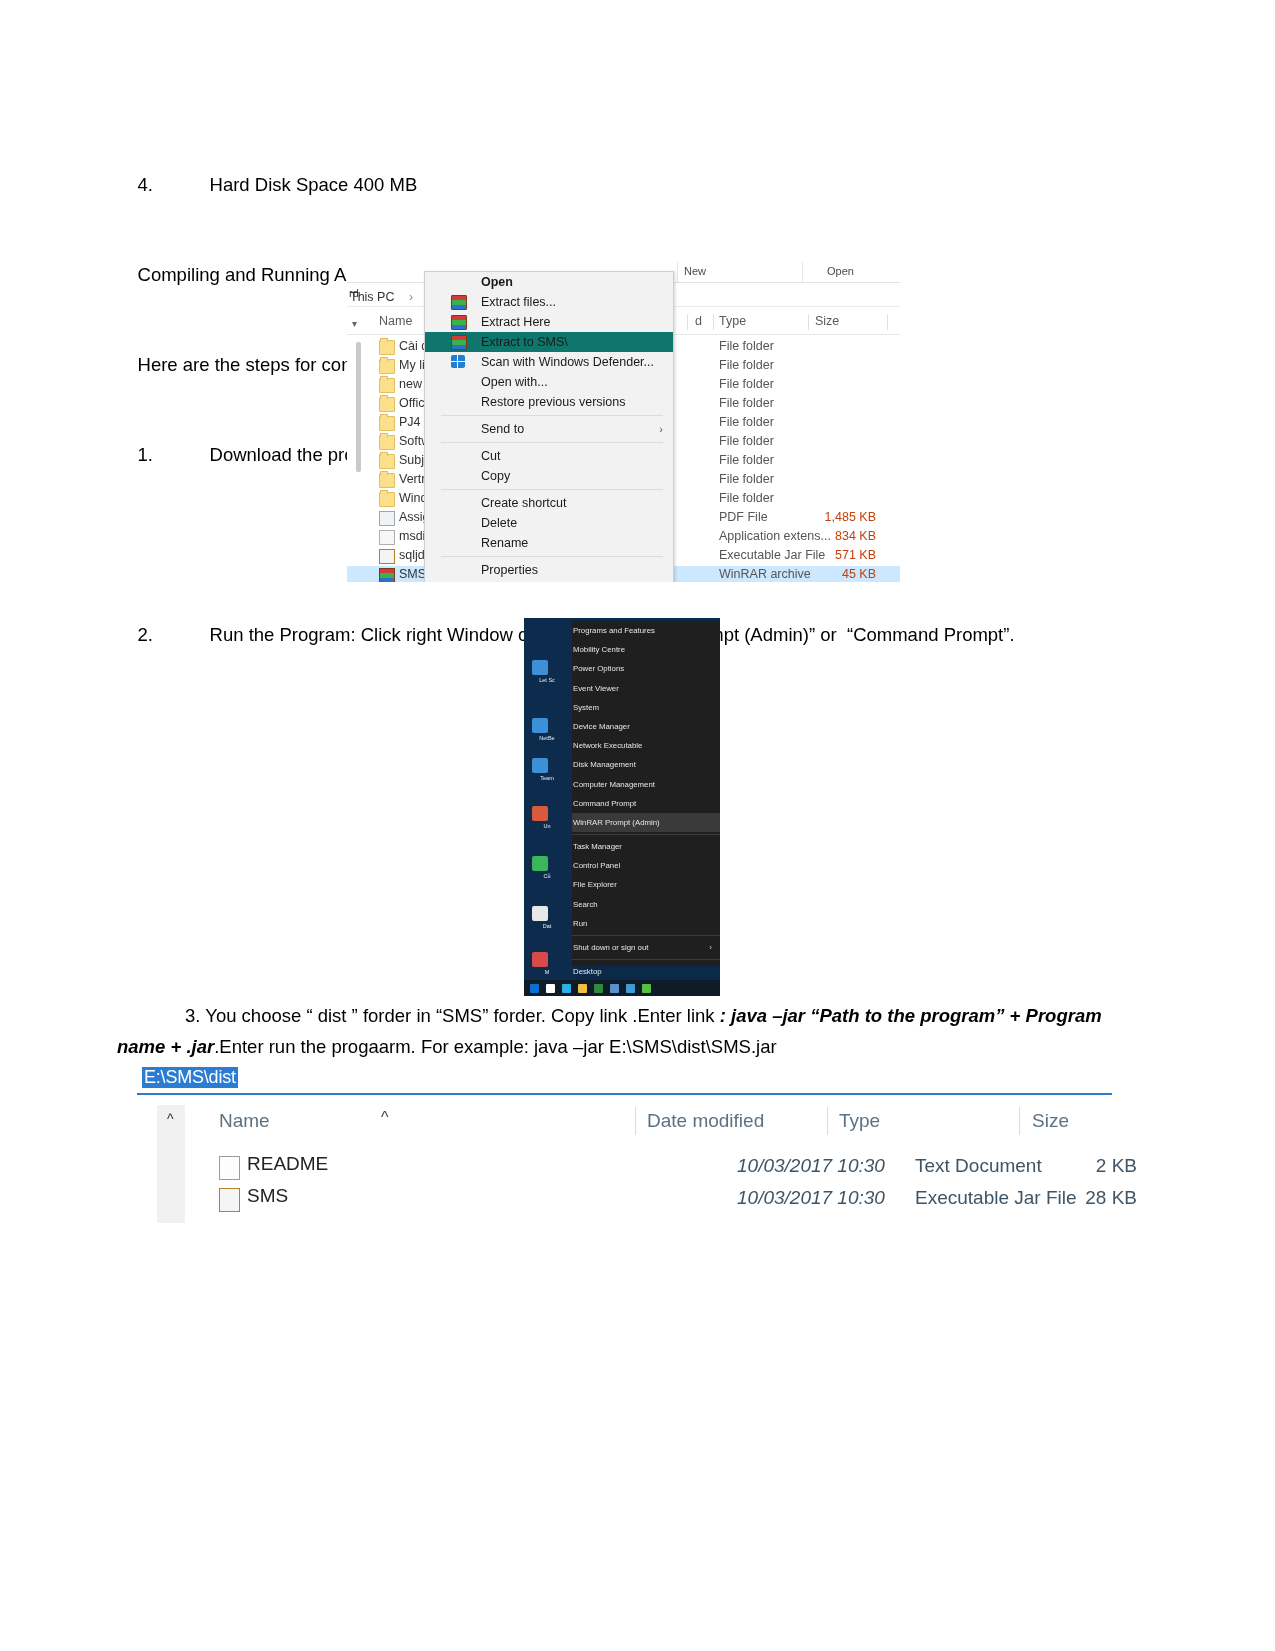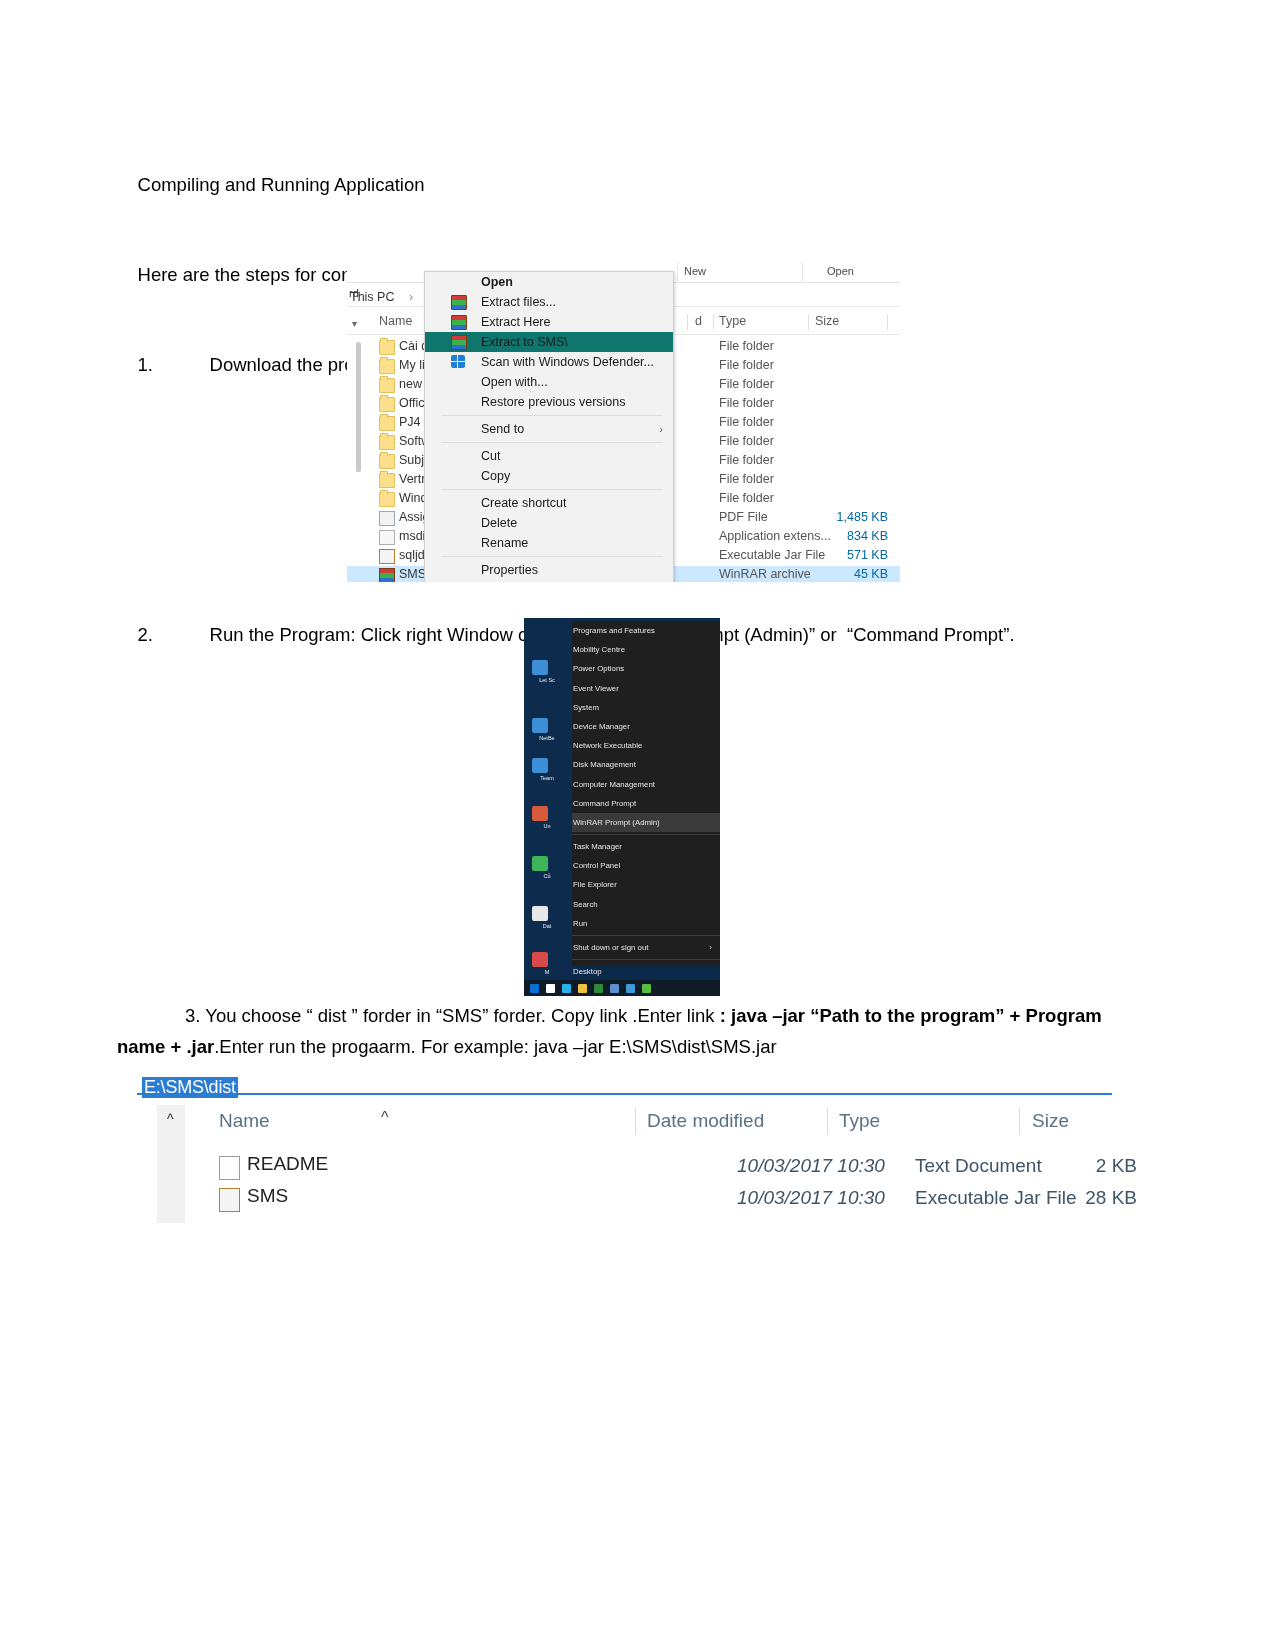--- a/index.html
+++ b/index.html
@@ -32,21 +32,21 @@
   }
   .para .num {
     display: inline-block;
     width: 72px;
   }
   .indent-para {
     font-size: 18.5px;
     line-height: 31px;
     margin: 0;
   }
-  .b { font-weight: bold; }
+  .b { font-weight: bold; font-style: italic; }
 
   
   .shot1 {
     position: absolute;
     left: 347px;
     top: 262px;
     width: 553px;
     height: 320px;
     background: #ffffff;
     font-family: "Liberation Sans", sans-serif;
@@ -83,21 +83,21 @@
   .s1-row .pdf-ic { background: #f2f2f2; border: 1px solid #9aa7b5; }
   .s1-row .dll-ic { background: #f7f7f7; border: 1px solid #b0b0b0; }
   .s1-row .jar-ic { background: #f4f4f4; border: 1px solid #b3822a; }
   .s1-row .rar-ic {
     background: linear-gradient(#d13b3b 0 33%, #3bb24a 33% 66%, #2f6fd0 66% 100%);
     border: 1px solid #7a3b10;
   }
   .s1-row .nm { position: absolute; left: 52px; top: 1px; }
   .s1-row .dt { position: absolute; left: 280px; top: 1px; color:#555; }
   .s1-row .tp { position: absolute; left: 372px; top: 1px; color:#555; }
-  .s1-row .sz { position: absolute; right: 12px; top: 1px; color:#0369a1; }
+  .s1-row .sz { position: absolute; right: 24px; top: 1px; color:#c2410c; }
   .s1-scroll {
     position: absolute; left: 9px; top: 80px; width: 5px; height: 130px;
     background: #c9c9c9; border-radius: 2px;
   }
   .s1-chev { position:absolute; left:5px; top:56px; font-size:10px; color:#666; }
 
   
   .ctxmenu {
     position: absolute; left: 77px; top: 9px; width: 248px; height: 311px;
     background: #f2f2f2; border: 1px solid #cfcfcf;
@@ -153,21 +153,21 @@
   
   .shot3 {
     position: absolute; left: 137px; top: 1063px; width: 975px; height: 160px;
     background: #ffffff; font-family: "Liberation Sans", sans-serif;
   }
   .s3-addr {
     position: absolute; left: 0; top: 0; width: 975px; height: 30px;
     border-bottom: 2px solid #2b7cd3;
   }
   .s3-addr .sel {
-    position: absolute; left: 5px; top: 14px;
+    position: absolute; left: 5px; top: 4px;
     background: #2b7cd3; color: #ffffff; font-size: 18px; padding: 0 2px;
     letter-spacing: -0.2px;
   }
   .s3-colhead {
     position: absolute; left: 0; top: 42px; width: 975px; height: 36px;
     font-size: 19px; color: #5c7284;
   }
   .s3-colhead span { position: absolute; top: 5px; }
   .s3-colhead .vline { position:absolute; top:2px; width:1px; height:28px; background:#dcdcdc; }
   .s3-chev { position: absolute; left: 244px; top: 46px; font-size: 16px; color:#444; }
@@ -180,20 +180,23 @@
   .s3-row .nm { position: absolute; left: 110px; top: 0; color: #222; }
   .s3-row .dt { position: absolute; left: 600px; top: 2px; color: #3f5566; font-style: italic; }
   .s3-row .tp { position: absolute; left: 778px; top: 2px; color: #3f5566; }
   .s3-row .sz { position: absolute; left: 930px; top: 2px; color: #3f5566; text-align: right; width: 70px; }
 </style>
 </head>
 <body>
 
 <div class="doc">
 
+  <p class="para">
+    <span class="num">4.</span><span>Hard Disk Space 400 MB</span>
+  </p>
 
   <p class="para">
     <span>Compiling and Running Application</span>
   </p>
 
   <p class="para">
     <span>Here are the steps for compiling and running your first Swing program with the Java SDK</span>
   </p>
 
   <p class="para">

